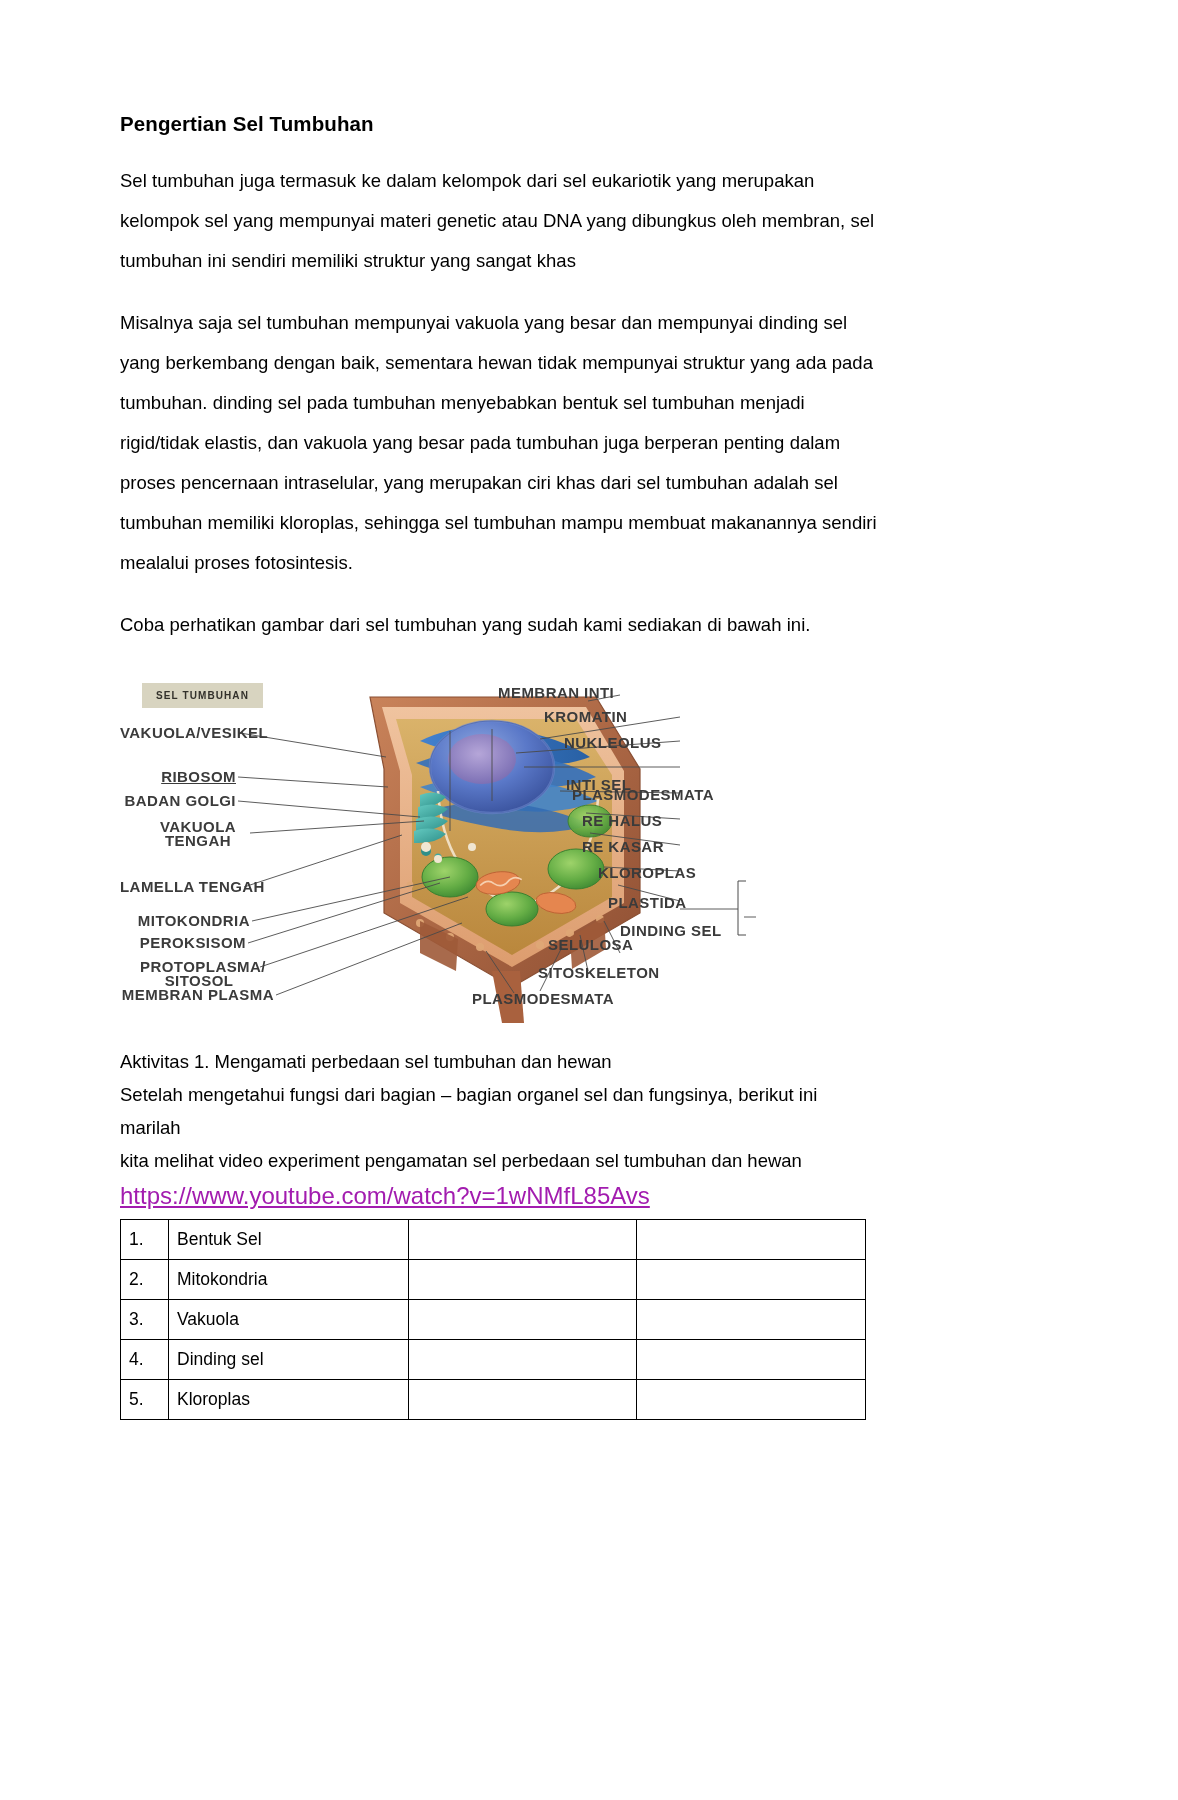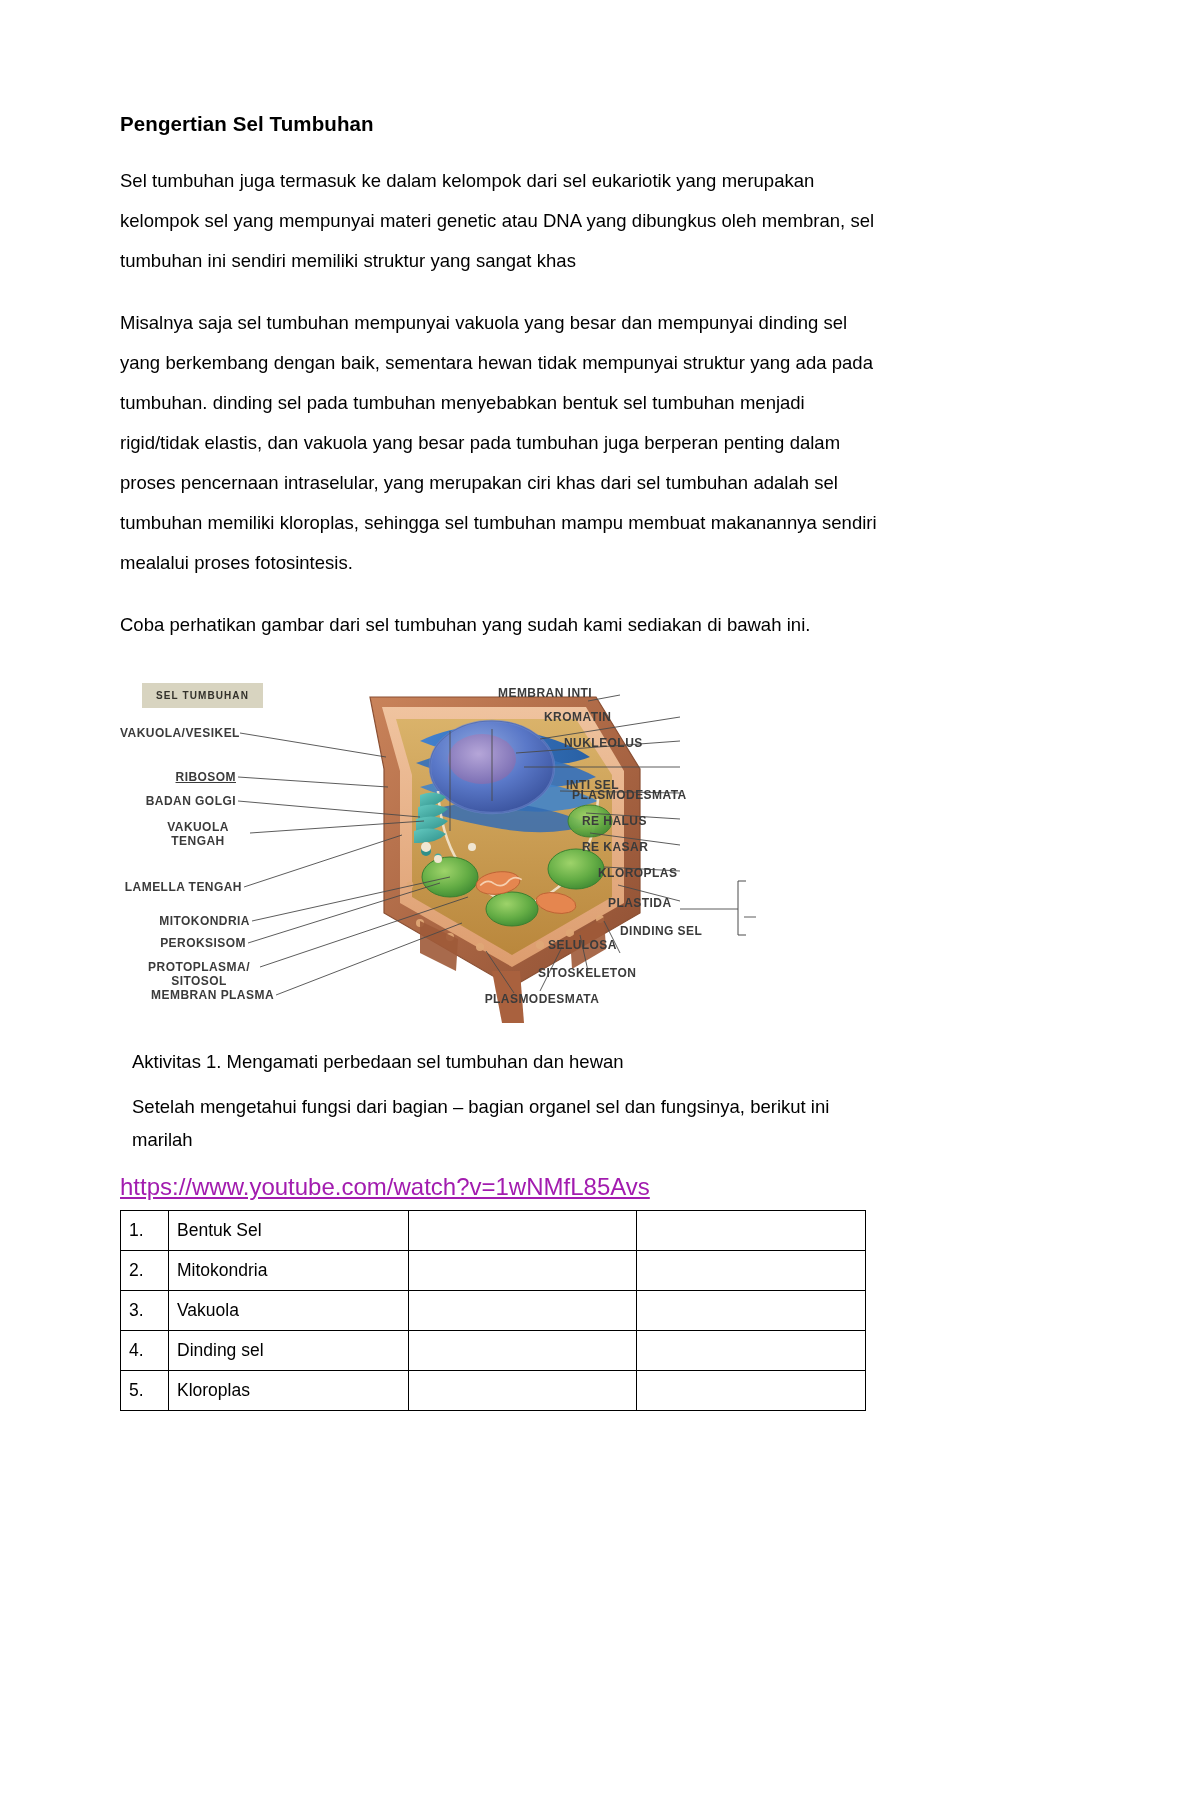--- a/index.html
+++ b/index.html
@@ -59,21 +59,21 @@
     height: 360px;
   }
   .cellcanvas {
     position: absolute;
     left: 0; top: 0;
     width: 760px; height: 360px;
   }
   .fig-label {
     position: absolute;
     font-family: "Liberation Sans", sans-serif;
-    font-size: 12px;
+    font-size: 15px;
     font-weight: 600;
     color: #3b3b3b;
     letter-spacing: 0.45px;
     white-space: nowrap;
     line-height: 12px;
   }
   .fig-label.r { text-align: left; }
   .fig-label.l { text-align: right; }
   .fig-label.c { text-align: center; }
   .sel-badge {
@@ -88,21 +88,21 @@
     padding: 7px 14px 7px 14px;
   }
 
   
   .activity {
     margin-top: 14px;
   }
   .activity p {
     font-size: 18.5px;
     line-height: 33px;
-    margin: 12px;
+    margin: 0;
   }
   a.ytlink {
     font-size: 24px;
     line-height: 33px;
     color: #a21caf;
     text-decoration: underline;
     display: inline-block;
     margin-top: 2px;
   }
 
@@ -307,20 +307,21 @@
 
         <div class="fig-label c" style="left:352px; top:322px; width:140px;">PLASMODESMATA</div>
         <div class="fig-label r" style="left:418px; top:296px;">SITOSKELETON</div>
         <div class="fig-label r" style="left:428px; top:268px;">SELULOSA</div>
       </div>
     </div>
 
     <div class="activity">
       <p>Aktivitas 1. Mengamati perbedaan sel tumbuhan dan hewan</p>
       <p>Setelah mengetahui fungsi dari bagian – bagian organel sel dan fungsinya, berikut ini marilah</p>
+      <p>kita melihat video experiment pengamatan sel perbedaan sel tumbuhan dan hewan</p>
       <a class="ytlink" href="#">https://www.youtube.com/watch?v=1wNMfL85Avs</a>
     </div>
 
     <table class="organel">
       <colgroup>
         <col class="c-no">
           <col class="c-nama">
           <col class="c-tumbuhan">
           <col class="c-hewan">
       </colgroup>

